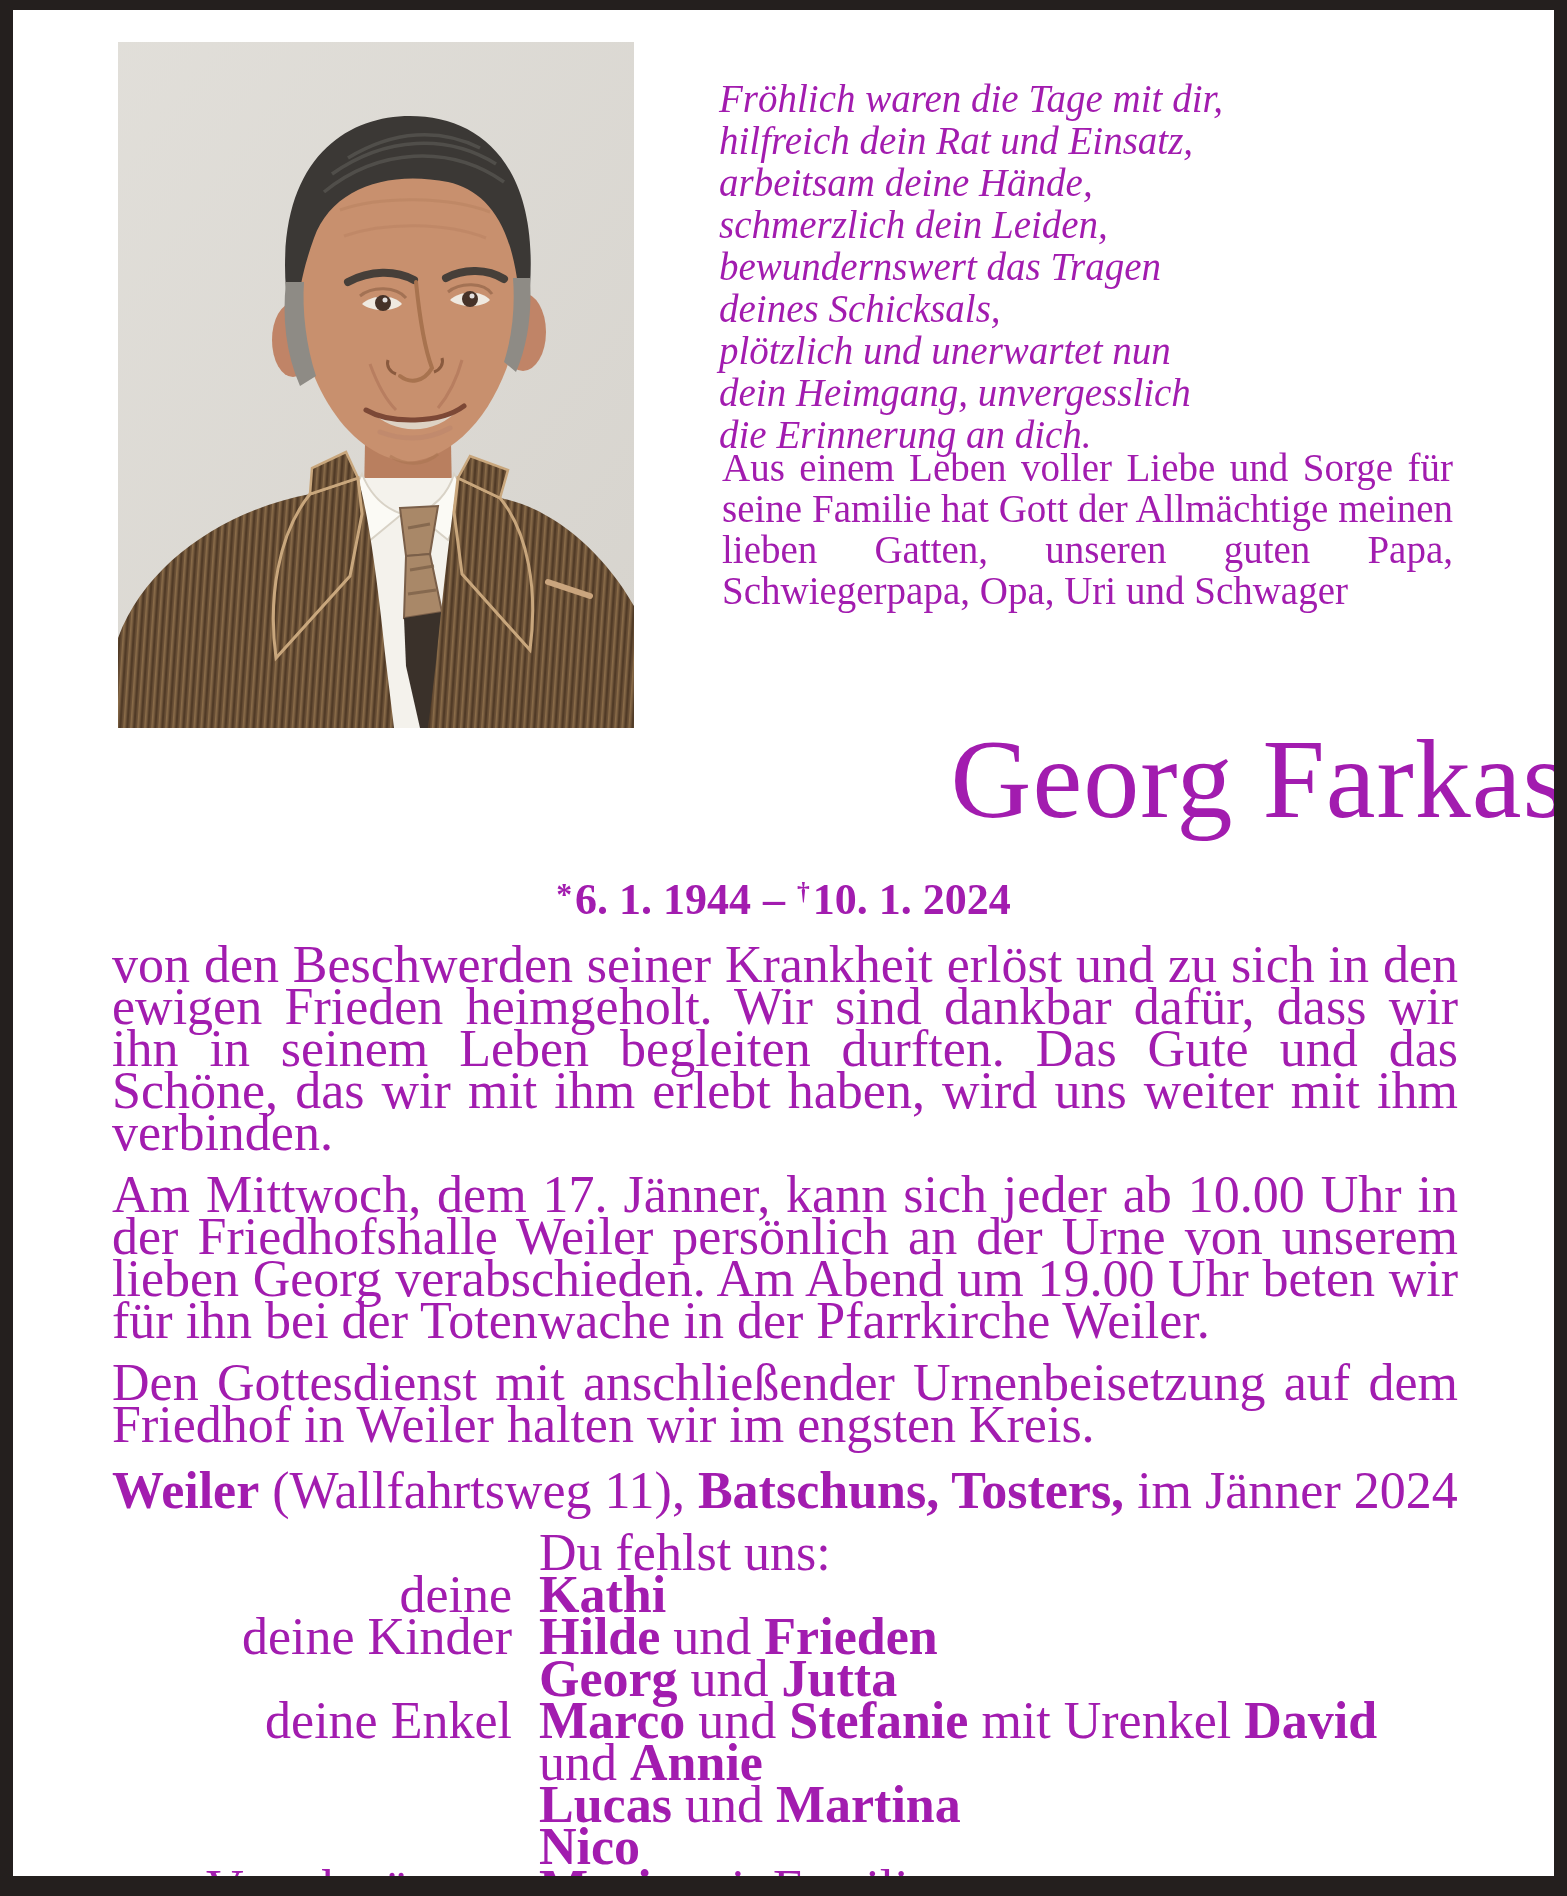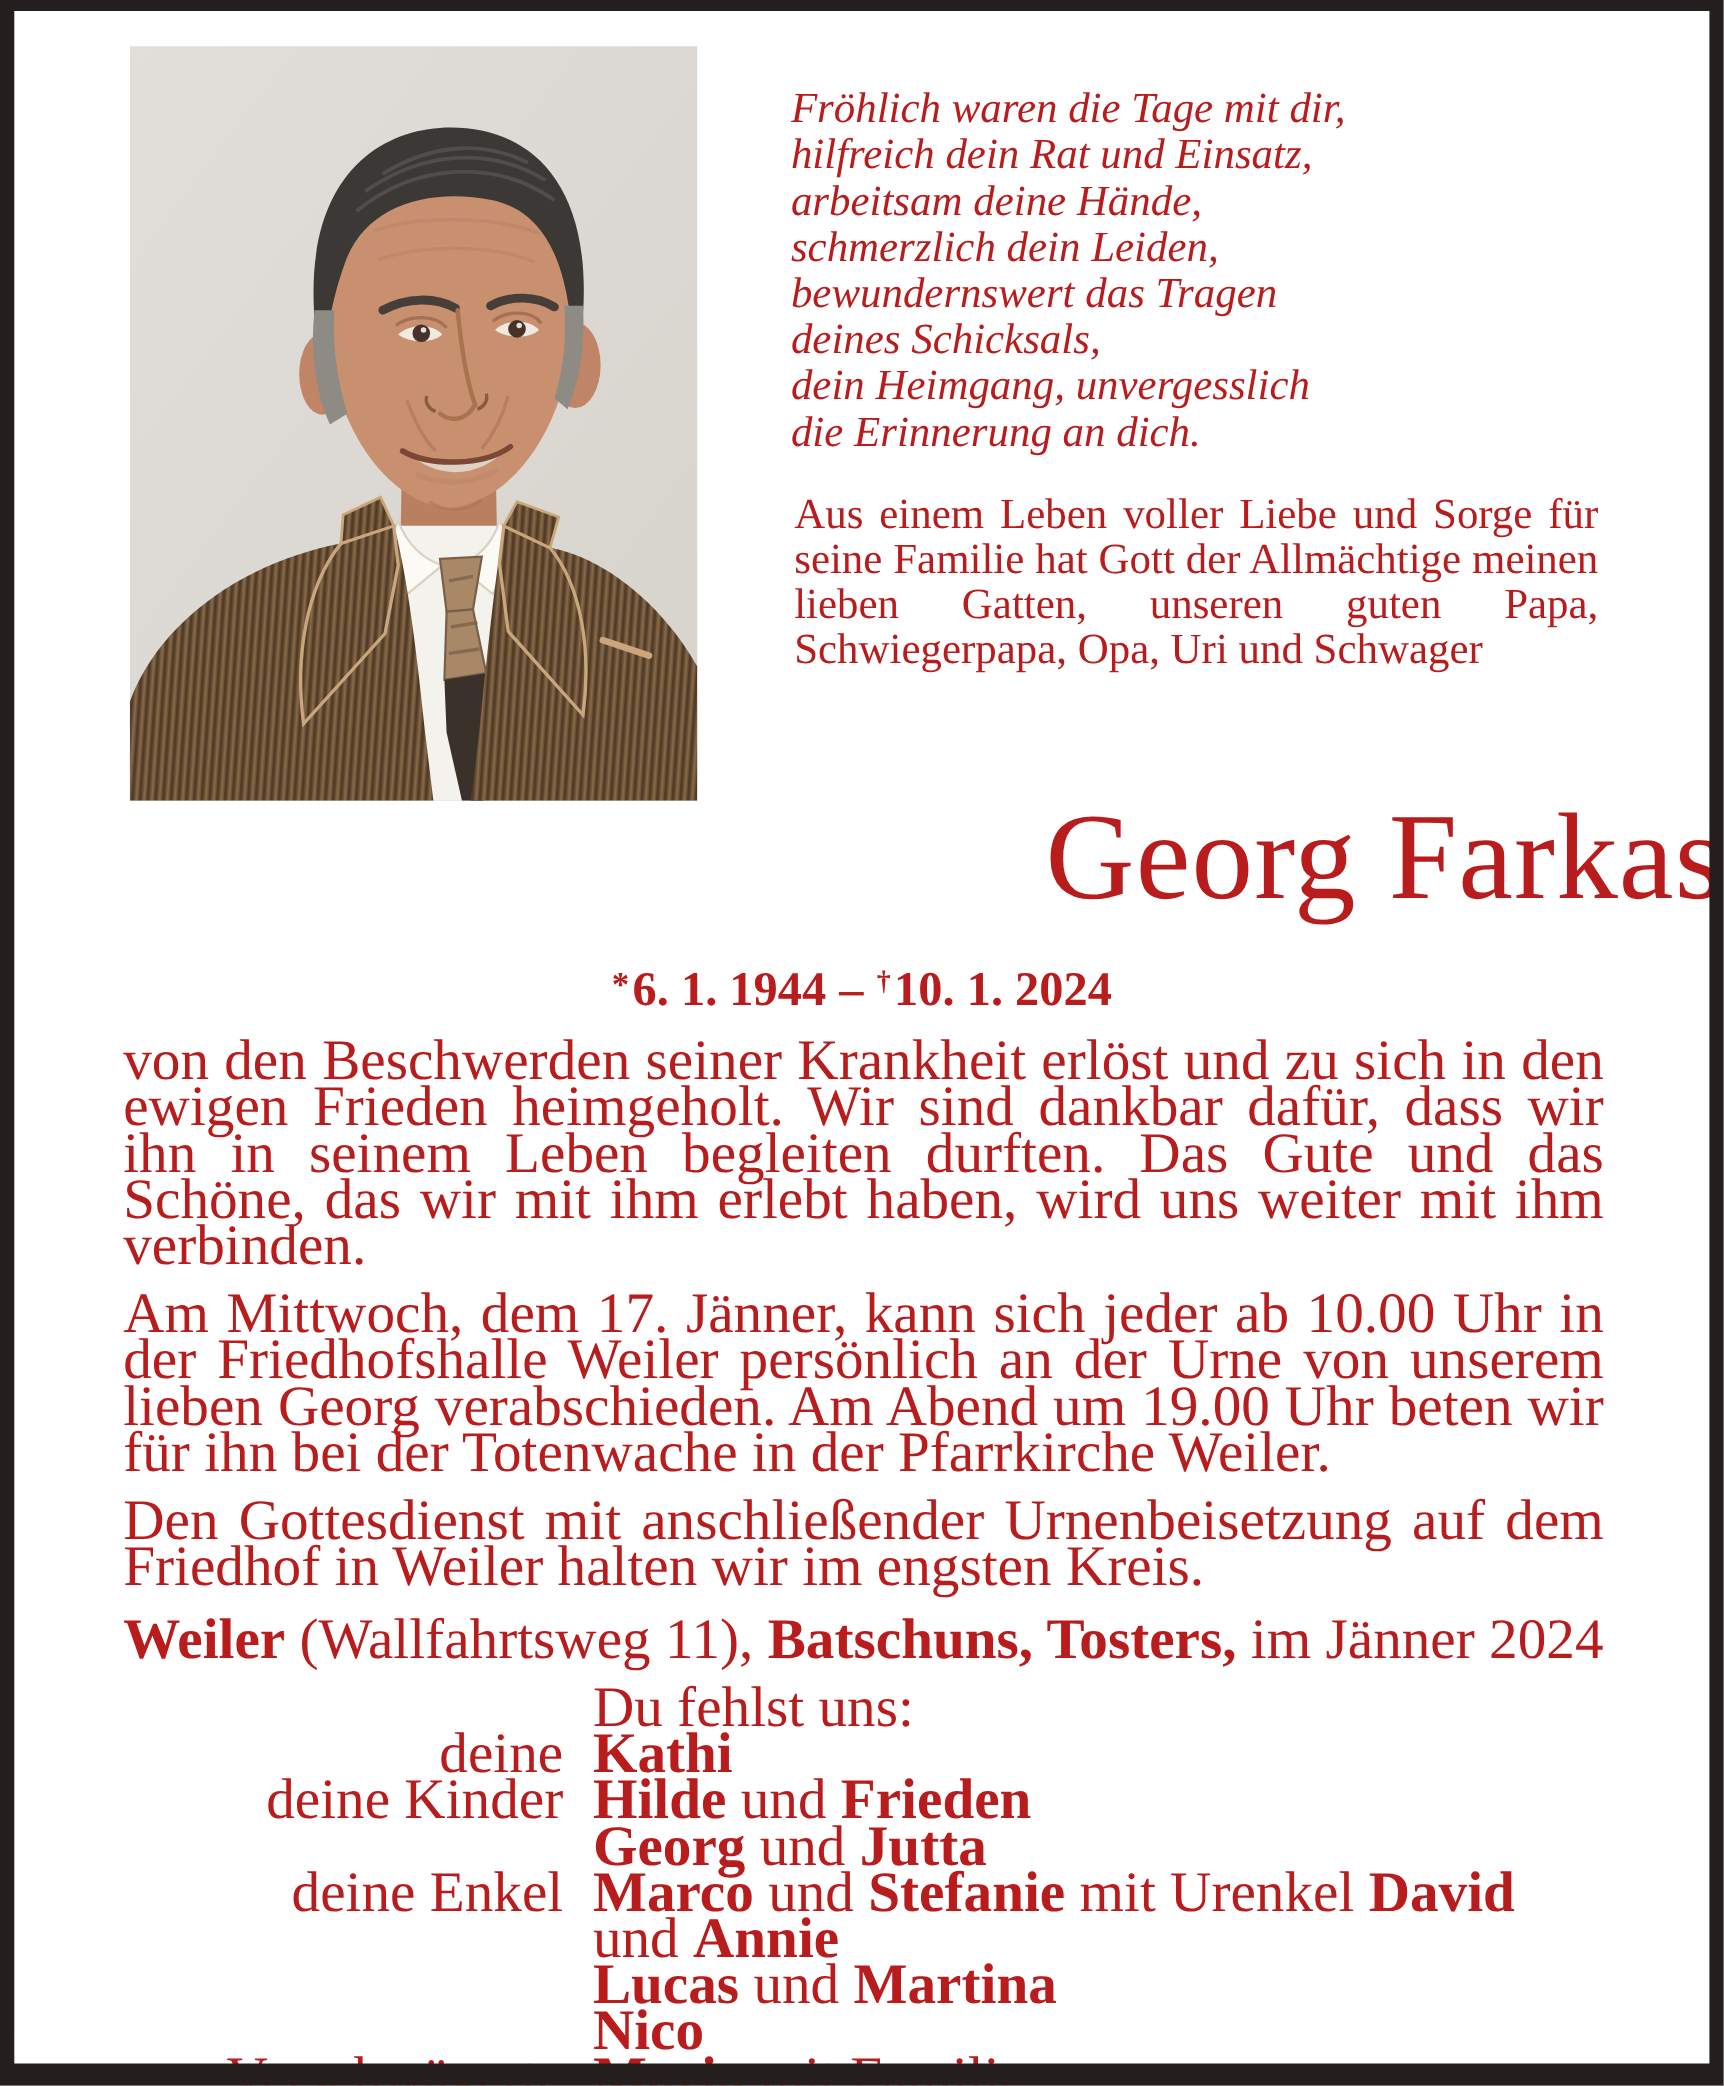--- a/index.html
+++ b/index.html
@@ -1,18 +1,18 @@
 <!DOCTYPE html>
 <html><head>
 <meta charset="utf-8">
 <style>
   html,body{margin:0;padding:0;background:#3a3534;}
   #page{
     position:relative;width:1567px;height:1896px;background:#ffffff;
-    font-family:"Liberation Serif","DejaVu Serif",serif;color:#b91c1c;overflow:hidden;
+    font-family:"Liberation Serif","DejaVu Serif",serif;color:#a21caf;overflow:hidden;
   }
   .frame{position:absolute;inset:0;border-style:solid;border-color:#241f1e;
     border-width:10px 13px 20px 13px;pointer-events:none;z-index:50;}
   .photo{position:absolute;left:118px;top:42px;width:516px;height:686px;}
   .photo svg{display:block;width:100%;height:100%;}
   .poem{position:absolute;left:719px;top:78px;width:700px;
     font-style:italic;font-size:39px;line-height:42px;}
   .intro{position:absolute;left:722px;top:447px;width:731px;
     font-size:39px;line-height:41px;text-align:justify;}
   .name{position:absolute;left:0;width:100%;top:720px;text-align:right;
@@ -121,20 +121,21 @@
     </svg>
   </div>
 
   <div class="poem">
       <div>Fröhlich waren die Tage mit dir,</div>
       <div>hilfreich dein Rat und Einsatz,</div>
       <div>arbeitsam deine Hände,</div>
       <div>schmerzlich dein Leiden,</div>
       <div>bewundernswert das Tragen</div>
       <div>deines Schicksals,</div>
+      <div>plötzlich und unerwartet nun</div>
       <div>dein Heimgang, unvergesslich</div>
       <div>die Erinnerung an dich.</div>
     </div>
 
   <div class="intro">Aus einem Leben voller Liebe und Sorge für seine Familie hat Gott der Allmächtige meinen lieben Gatten, unseren guten Papa, Schwiegerpapa, Opa, Uri und Schwager</div>
 
   <div class="name">Georg Farkas</div>
 
   <div class="dates">
     <span class="sym-birth">*</span><span>6. 1. 1944</span><span class="sep">–</span><span class="sym-death">†</span><span>10. 1. 2024</span>

